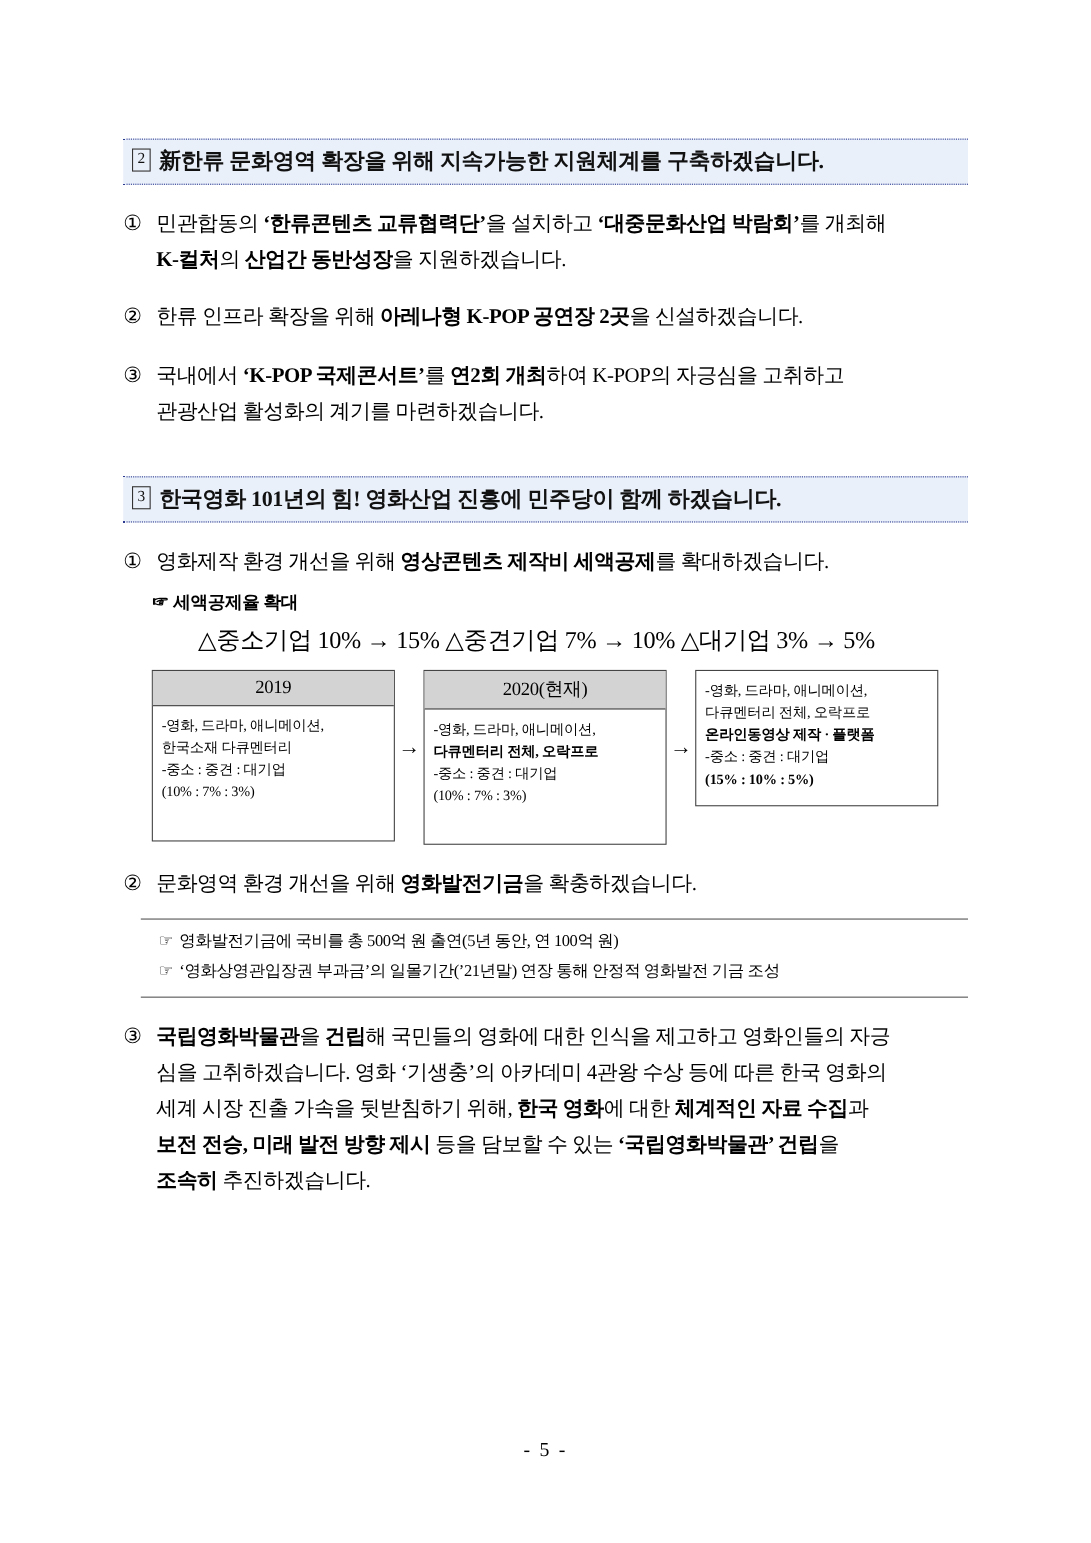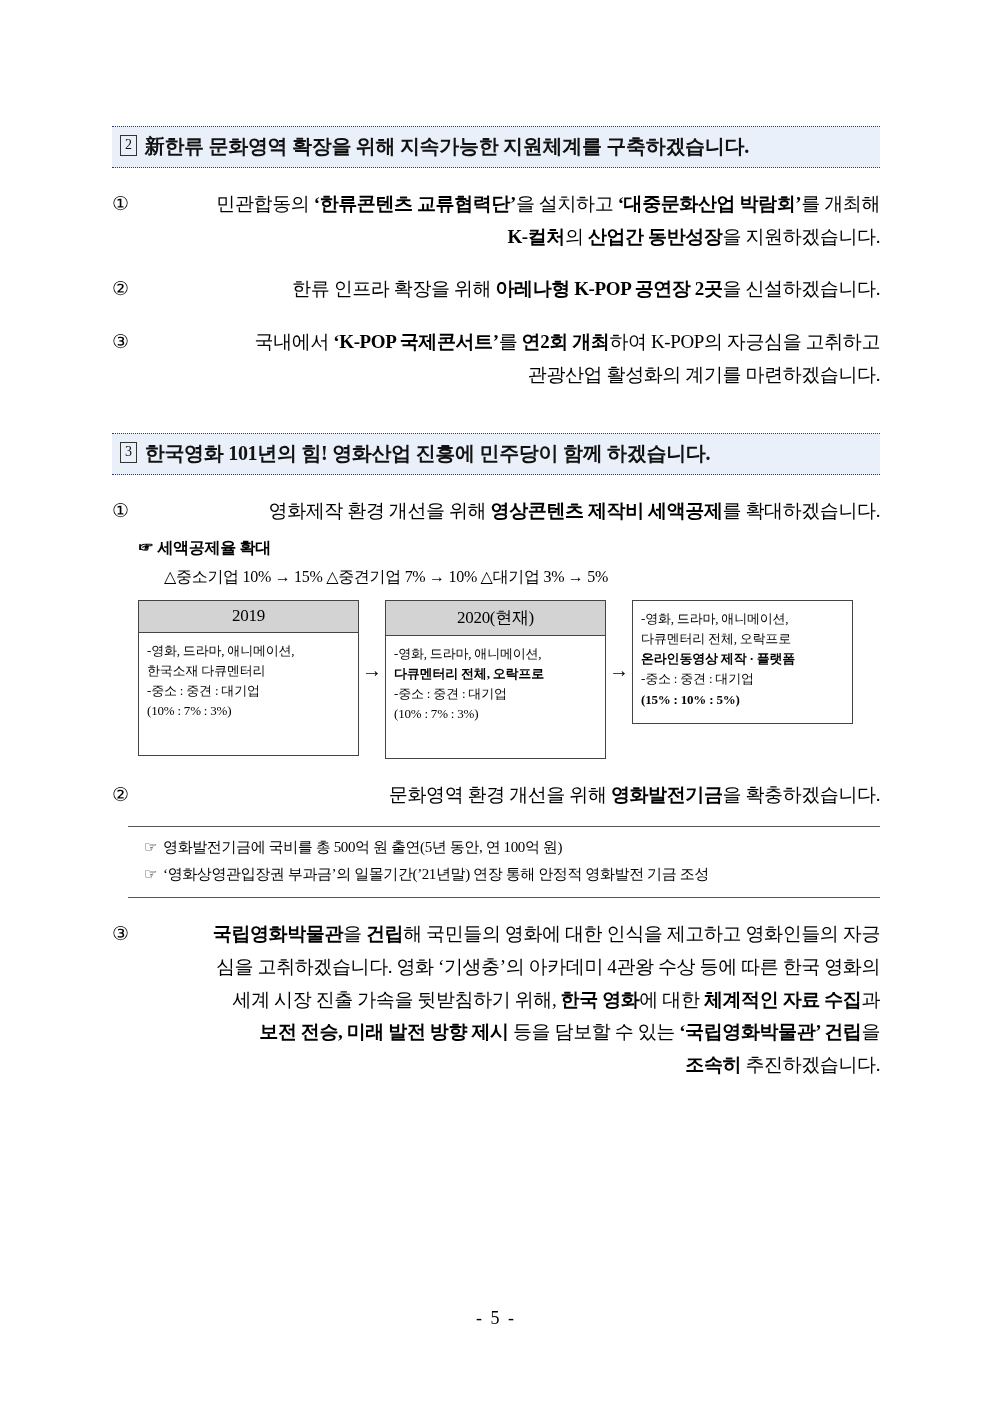--- a/index.html
+++ b/index.html
@@ -64,36 +64,35 @@
     letter-spacing: -0.4px;
   }
   .item .marker {
     width: 30px;
     flex: 0 0 30px;
     font-size: 19px;
     line-height: 1.72;
   }
   .item .body {
     flex: 1 1 auto;
-    text-align: right;
   }
   .b { font-weight: bold; }
 
   
   .subline {
     margin-top: 10px;
     margin-left: 26px;
     font-size: 16px;
     font-weight: bold;
     letter-spacing: -0.3px;
   }
   .rate-line {
     margin-top: 8px;
-    margin-left: 52px;
-    font-size: 16px;
+    margin-left: 68px;
+    font-size: 22px;
     letter-spacing: -0.3px;
   }
 
   
   .flow {
     margin-top: 12px;
     margin-left: 26px;
     display: flex;
     align-items: flex-start;
     gap: 0px;

